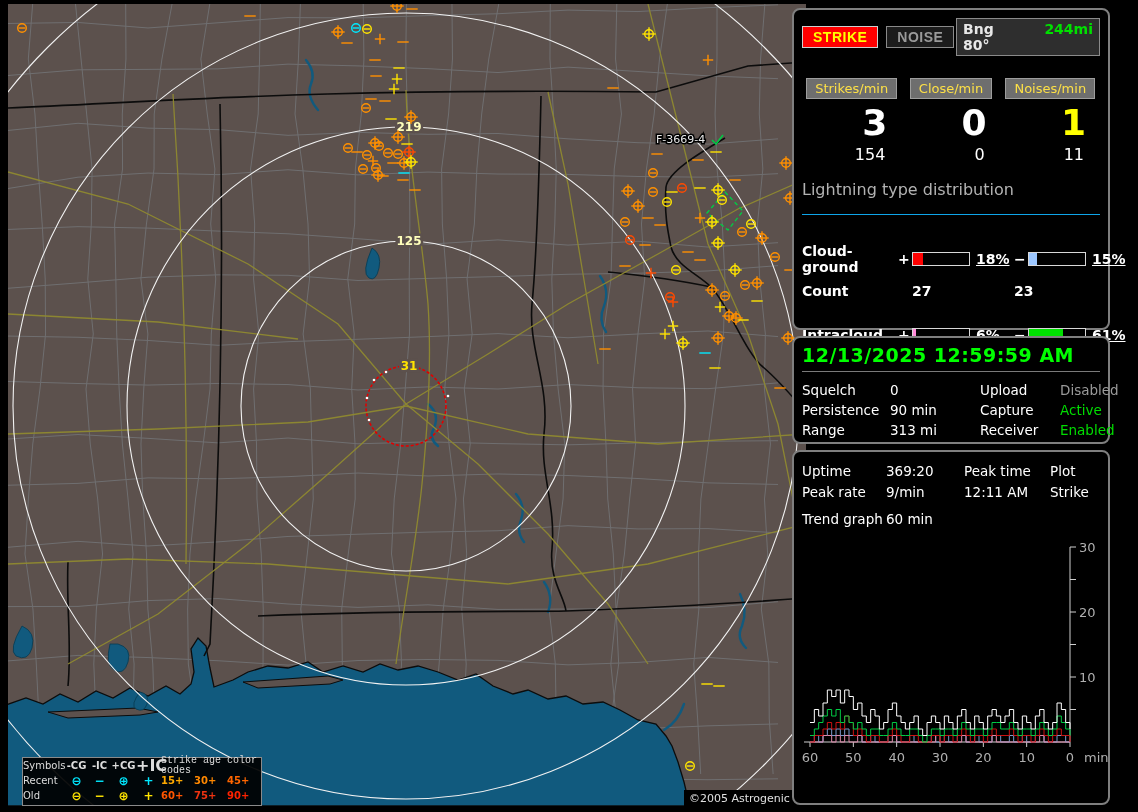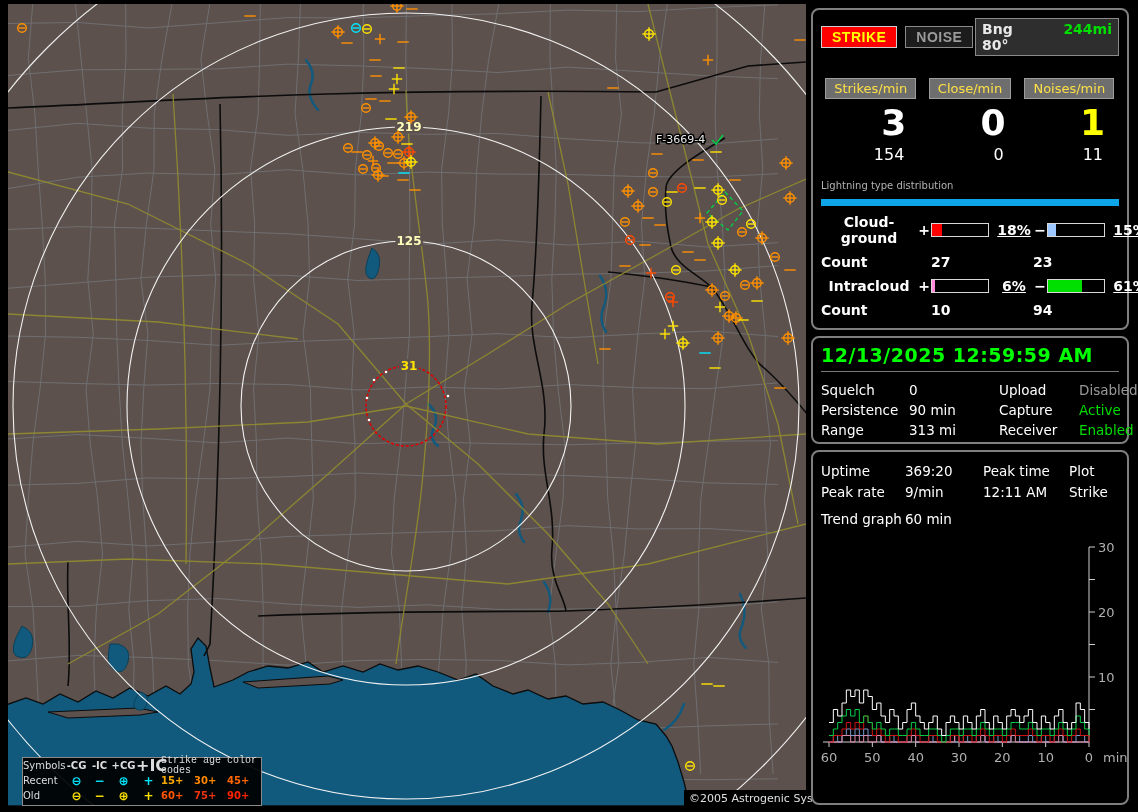--- a/index.html
+++ b/index.html
@@ -12,21 +12,21 @@
       background:rgba(0,0,0,.93);border:1px solid #8a8a8a;font-size:10px;color:#ddd;
       display:grid;grid-template-columns:42px 23px 23px 25px 25px 33px 33px 30px;
       grid-template-rows:15px 15px 15px;align-items:center;line-height:1;}
   #map-legend .hd{color:#ddd;}
   #map-legend .sym{font-size:12px;text-align:center;font-weight:bold;}
   #map-legend .age{font-weight:bold;text-align:left;}
   #map-legend .span3{grid-column:6/9;font-family:Liberation Mono, monospace;}
   #copyright{position:absolute;left:676px;top:786px;background:#000;color:#e0e0e0;
       font-size:11px;padding:2px 5px;white-space:nowrap;}
   
-  .panel-box{position:absolute;left:811px;width:318px;background:#000;
+  .panel-box{position:absolute;left:792px;width:318px;background:#000;
       border:2px solid #7f7f7f;border-radius:8px;box-sizing:border-box;}
   #sec-stats{top:8px;height:322px;padding:8px 8px 0 8px;}
   #sec-clock{top:336px;height:108px;padding:6px 8px;}
   #sec-trend{top:450px;height:355px;padding:8px 8px;}
   .toolbar{display:flex;align-items:center;}
   .tbtn{font-weight:bold;font-size:14px;padding:2px 10px;border:1px solid #cfcfcf;
       letter-spacing:.5px;cursor:pointer;}
   #btn-strike{background:#f00;color:#ff0;}
   #btn-noise{background:#1c1c1c;color:#9a9a9a;border-color:#8a8a8a;margin-left:8px;}
   #bng-chip{margin-left:auto;background:#2e2e2e;border:1px solid #8a8a8a;
@@ -34,24 +34,24 @@
       font-weight:bold;font-size:14px;gap:48px;}
   #bng-chip .rng{color:#00e000;}
   .cols3{display:flex;text-align:center;}
   .cols3>div{width:33.33%;}
   .chip{display:inline-block;background:#6e6e6e;color:#fde047;border:1px solid #9d9d9d;
       font-size:13px;padding:2px 8px;}
   .rate{font-size:36px;font-weight:bold;text-align:right;padding-right:14px;line-height:1.1;}
   .tlab{font-size:15px;margin-top:2px;}
   .tlab.dim{color:#a8a8a8;}
   .tval{font-size:16px;text-align:right;padding-right:16px;color:#fff;margin-top:2px;}
-  .dist-title{color:#b2b2b2;font-size:10px;margin-top:16px;padding-bottom:8px;
-      border-bottom:7px solid #0ea5e9;}
+  .dist-title{color:#b2b2b2;font-size:16px;margin-top:16px;padding-bottom:15px;
+      border-bottom:1px solid #0ea5e9;}
   .dist-row{display:grid;grid-template-columns:96px 14px 58px 44px 14px 58px 44px;
-      align-items:center;margin-top:8px;font-size:14px;font-weight:bold;color:#fff;text-align:center;}
+      align-items:center;margin-top:28px;font-size:14px;font-weight:bold;color:#fff;}
   .dist-row .bar{height:12px;border:1px solid #d8d8d8;background:#000;}
   .dist-row .bar>div{height:100%;}
   .dist-row .pct{padding-left:6px;text-decoration:underline;}
   .cnt-row{display:grid;grid-template-columns:96px 14px 102px 116px;
       font-size:14px;font-weight:bold;color:#fff;margin-top:8px;}
   
   #datetime{color:#00ff00;font-size:19px;font-weight:bold;letter-spacing:.5px;}
   .divider{border-top:1px solid #7a7a7a;margin:5px 0 8px 0;}
   .st-grid{display:grid;grid-template-columns:88px 90px 80px auto;
       grid-auto-rows:20px;font-size:13.5px;align-items:center;}

